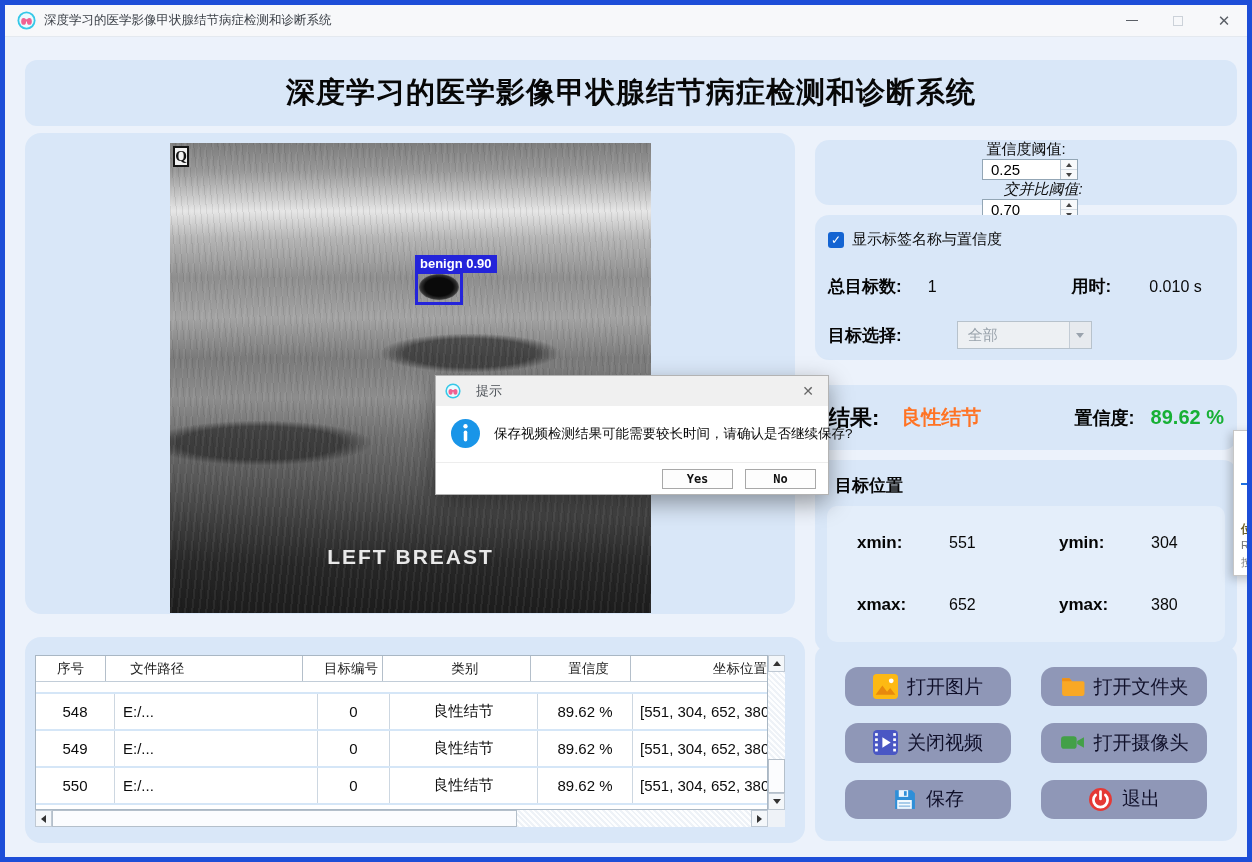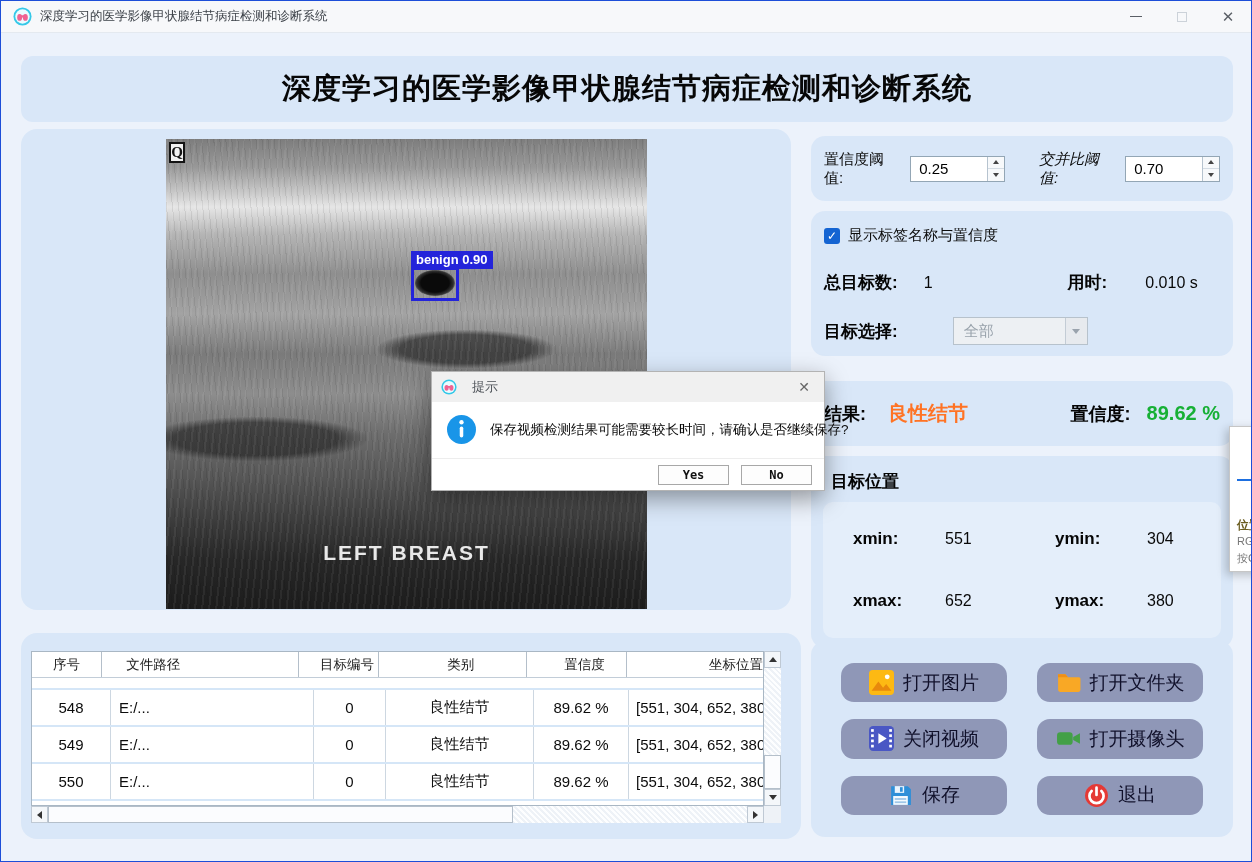--- a/index.html
+++ b/index.html
@@ -1,17 +1,17 @@
 <!DOCTYPE html>
 <html><head>
 <meta charset="utf-8">
 <style>
   html,body{margin:0;padding:0;background:#dfe6ee;}
   *{box-sizing:border-box;}
-  .window{position:relative;width:1252px;height:862px;background:#ecf2fb;border:1px solid #1d4ed8;
+  .window{position:relative;width:1252px;height:862px;background:#ecf2fb;border:5px solid #1d4ed8;
     overflow:hidden;font-family:"Liberation Sans",sans-serif;color:#111;}
   
   .titlebar{position:absolute;left:0;top:0;right:0;height:32px;background:#f7f8fa;
     border-bottom:1px solid #e4e9ef;display:flex;align-items:center;padding-left:12px;}
   .app-icon{width:19px;height:19px;margin-right:8px;flex:0 0 auto;}
   .tb-title{font-size:12.5px;color:#3c4148;}
   .tb-controls{margin-left:auto;display:flex;height:32px;}
   .tb-btn{width:46px;height:32px;display:flex;align-items:center;justify-content:center;color:#5a5f66;}
   .glyph-min{width:12px;height:0;border-top:1.6px solid #5a5f66;}
   .glyph-max{width:10px;height:10px;border:1.2px solid #ccd2d9;}
@@ -36,21 +36,21 @@
     display:flex;align-items:center;justify-content:center;}
   .nodule{position:absolute;left:249px;top:131px;width:40px;height:26px;border-radius:50%;
     background:radial-gradient(ellipse at 50% 50%,#0a0a0a 0 50%,rgba(25,25,25,.8) 65%,rgba(0,0,0,0) 78%);}
   .det-label{position:absolute;left:245px;top:112px;background:#2424da;color:#fff;font-size:13px;
     font-weight:bold;padding:1px 5px 2px;white-space:nowrap;}
   .det-box{position:absolute;left:245px;top:128px;width:48px;height:34px;border:3px solid #2424da;}
   .us-caption{position:absolute;left:0;right:0;bottom:44px;text-align:center;color:#e9e9e9;
     font-weight:bold;font-size:21px;letter-spacing:2px;}
   
   .card{position:absolute;background:#d9e7f8;border-radius:14px;}
-  #card-thresholds{left:810px;top:135px;width:422px;height:65px;display:flex;align-items:center;padding:0 13px;}
+  #card-thresholds{left:810px;top:135px;width:422px;height:65px;display:flex;align-items:center;padding:0 13px;flex-direction:column;}
   .thr-label{font-size:15px;color:#0c0c0c;}
   .spinbox{width:96px;height:26px;background:#fff;border:1px solid #93a6b5;display:flex;margin-left:8px;}
   .spin-val{flex:1;border:0;outline:0;font-size:15px;padding-left:8px;font-family:"Liberation Sans",sans-serif;background:transparent;width:60px;}
   .spin-btns{width:17px;border-left:1px solid #b6c3cf;display:flex;flex-direction:column;}
   .spin-up,.spin-down{flex:1;display:flex;align-items:center;justify-content:center;background:#f7f9fb;}
   .spin-up{border-bottom:1px solid #d4dce4;}
   .tri-up{width:0;height:0;border-left:3.5px solid transparent;border-right:3.5px solid transparent;border-bottom:4.5px solid #444;}
   .tri-down{width:0;height:0;border-left:3.5px solid transparent;border-right:3.5px solid transparent;border-top:4.5px solid #444;}
   #card-stats{left:810px;top:210px;width:422px;height:145px;}
   .chk-row{position:absolute;left:13px;top:15px;display:flex;align-items:center;gap:8px;}
@@ -60,21 +60,21 @@
   .stats-row{position:absolute;left:13px;top:60px;width:396px;display:flex;align-items:center;}
   .b-label{font-weight:bold;font-size:17px;color:#050505;}
   .s-value{font-size:16px;color:#090909;}
   .sel-row{position:absolute;left:13px;top:106px;width:396px;display:flex;align-items:center;}
   .dropdown{width:135px;height:28px;margin-left:55px;background:#edf0f3;border:1px solid #b7c2cc;
     display:flex;align-items:center;color:#98a2ab;font-size:15px;}
   .dd-text{flex:1;padding-left:10px;}
   .dd-btn{width:22px;height:100%;border-left:1px solid #c3ccd5;display:flex;align-items:center;justify-content:center;background:#e7eaee;}
   .dd-tri{width:0;height:0;border-left:4px solid transparent;border-right:4px solid transparent;border-top:5px solid #9aa3ad;}
   #card-result{left:810px;top:380px;width:422px;height:65px;display:flex;align-items:center;padding:0 13px;}
-  .res-label{font-weight:bold;font-size:18px;color:#050505;}
+  .res-label{font-weight:bold;font-size:22px;color:#050505;}
   .res-value{font-weight:bold;font-size:20px;color:#ff7324;margin-left:22px;}
   .conf-label{font-weight:bold;font-size:18px;color:#050505;margin-left:auto;}
   .conf-value{font-weight:bold;font-size:20px;color:#17b035;margin-left:16px;}
   #card-position{left:810px;top:455px;width:422px;height:192px;}
   .pos-title{position:absolute;left:20px;top:14px;font-weight:bold;font-size:17px;color:#050505;}
   .pos-inner{position:absolute;left:12px;top:46px;right:12px;bottom:10px;background:#e4eefa;border-radius:10px;
     display:grid;grid-template-columns:92px 110px 92px 1fr;grid-template-rows:1fr 1fr;align-items:center;padding:6px 0 6px 30px;}
   .pos-label{font-weight:bold;font-size:17px;color:#050505;}
   .pos-value{font-size:16px;color:#090909;}
   #card-buttons{left:810px;top:640px;width:422px;height:196px;display:grid;

